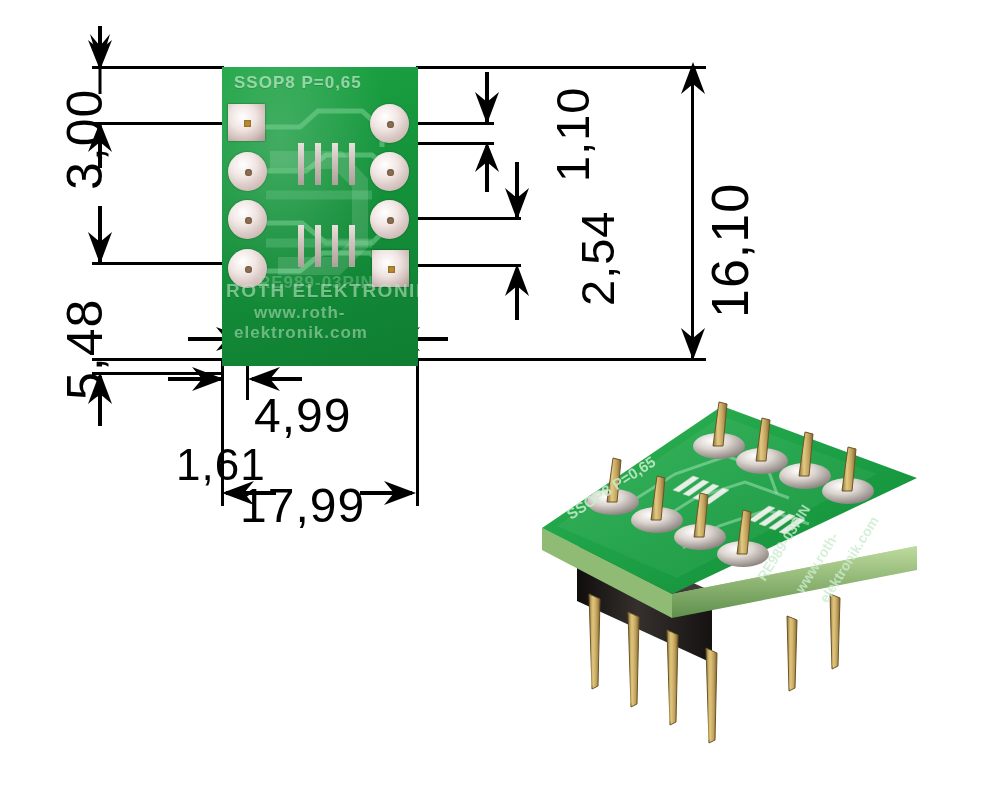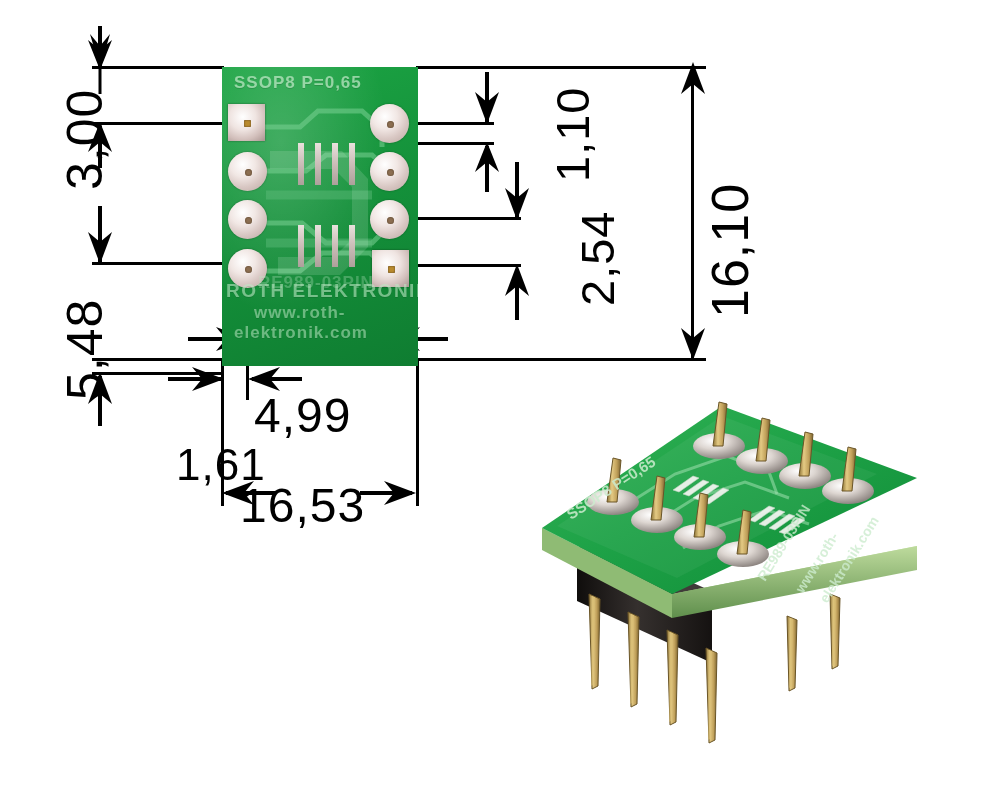--- a/index.html
+++ b/index.html
@@ -157,21 +157,21 @@
     <polygon points="17,0 5,32 17,22 29,32" fill="#000"></polygon>
   </svg>
   <svg class="abs" style="left:676px;top:314px;width:34px;height:48px;" viewBox="0 0 34 48">
     <polygon points="17,46 5,14 17,24 29,14" fill="#000"></polygon>
   </svg>
 
   <div class="dimtext flat" style="left:254px;top:388px;font-size:48px;">4,99</div>
 
   <div class="dimtext flat" style="left:176px;top:440px;font-size:44px;">1,61</div>
 
-  <div class="dimtext flat" style="left:240px;top:478px;font-size:48px;">16,53</div>
+  <div class="dimtext flat" style="left:240px;top:478px;font-size:48px;">17,99</div>
 
   <div class="vline" style="left:221px;top:358px;height:148px;"></div>
   <div class="vline" style="left:246px;top:300px;height:100px;"></div>
   <div class="vline" style="left:390px;top:300px;height:60px;"></div>
   <div class="vline" style="left:416px;top:358px;height:148px;"></div>
 
   <div class="hline" style="left:92px;top:358px;width:132px;"></div>
 
   <svg class="abs" style="left:168px;top:362px;width:58px;height:34px;" viewBox="0 0 58 34">
     <line x1="0" y1="17" x2="54" y2="17" stroke="#000" stroke-width="4"></line>

